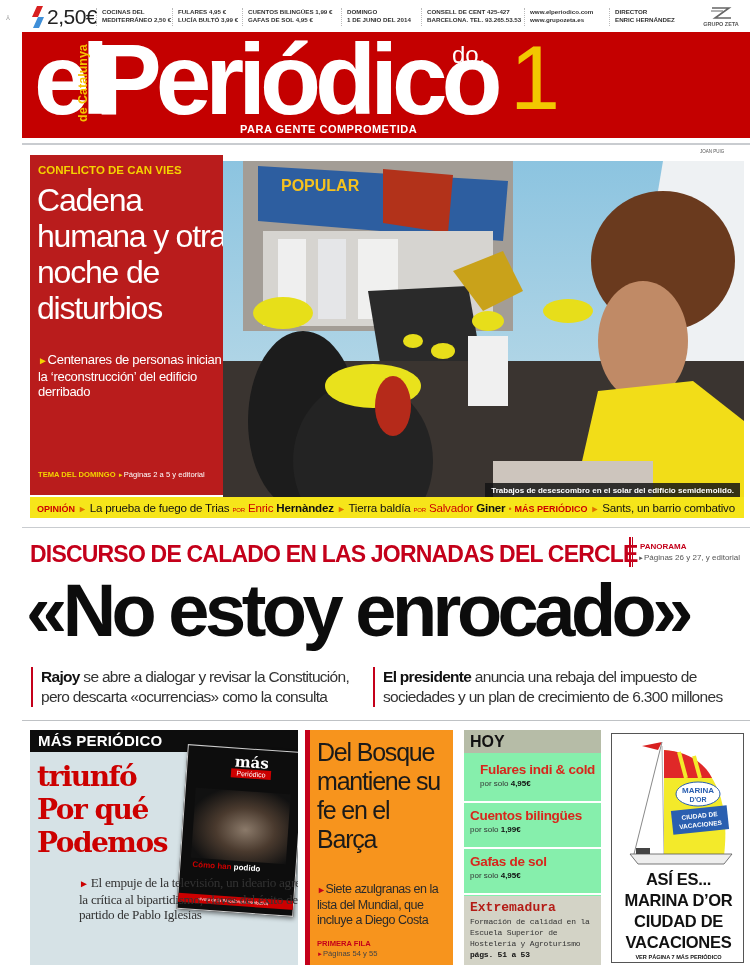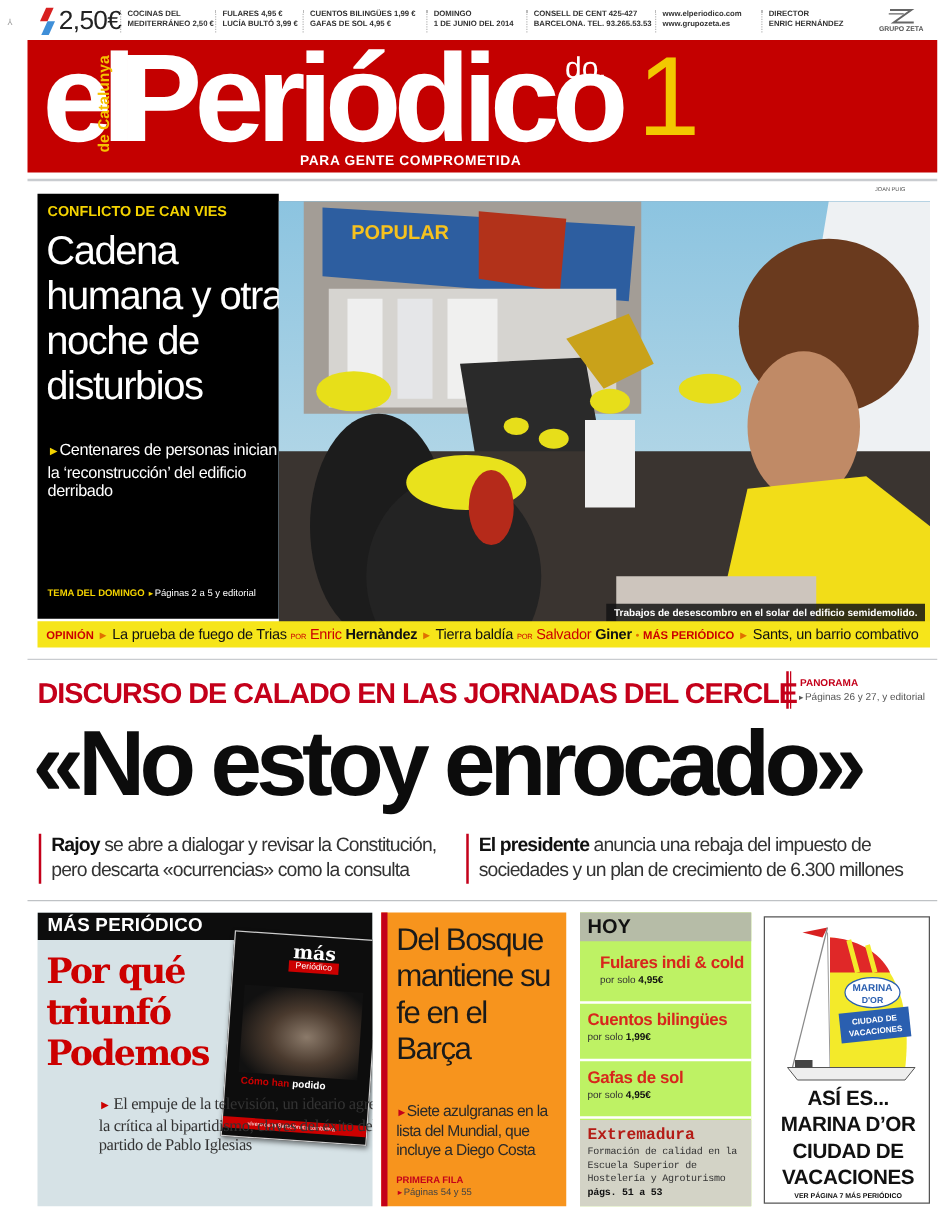--- a/index.html
+++ b/index.html
@@ -24,21 +24,21 @@
   .mast-sub span { position: absolute; left: 0; top: 70px; transform-origin: 0 0; transform: rotate(-90deg); font-size: 12.5px; font-weight: bold; color: #f6c200; white-space: nowrap; }
   .mast-title { position: absolute; left: 73px; top: -8px; font-size: 100px; font-weight: bold; color: #fff; letter-spacing: -6px; line-height: 110px; }
   .mast-tag { position: absolute; left: 218px; top: 91px; font-size: 11px; font-weight: bold; color: #fff; letter-spacing: 0.5px; }
   .mast-day { position: absolute; left: 430px; top: 9px; font-size: 24px; color: #fff; }
   .mast-num { position: absolute; left: 488px; top: -4px; font-size: 90px; color: #f2c800; font-weight: normal; line-height: 100px; }
 
   .rule-gray { position: absolute; left: 22px; width: 728px; height: 2px; background: #c9ccd0; }
   .credit { position: absolute; left: 700px; top: 149px; font-size: 4.5px; color: #555; }
 
   
-  .lead-left { position: absolute; left: 30px; top: 155px; width: 193px; height: 340px; background: #000000; }
+  .lead-left { position: absolute; left: 30px; top: 155px; width: 193px; height: 340px; background: #b91c1c; }
   .kicker { position: absolute; left: 8px; top: 9px; font-size: 11.5px; font-weight: bold; color: #f4d300; }
   .lead-title { position: absolute; left: 7px; top: 27px; width: 190px; font-size: 32px; line-height: 36px; color: #fff; letter-spacing: -1.2px; }
   .bullet { position: absolute; left: 8px; width: 188px; font-size: 13px; line-height: 15.5px; color: #fff; letter-spacing: -0.3px; }
   .bullet .arrow { color: #f4d300; font-size: 10px; }
   .tema { position: absolute; left: 8px; top: 315px; font-size: 7.6px; color: #fff; white-space: nowrap; }
   .tema b { color: #f4d300; }
 
   .photo { position: absolute; left: 223px; top: 161px; width: 521px; height: 340px; overflow: hidden; background: #6fa4c4; }
   .caption { position: absolute; right: 4px; bottom: 3px; background: rgba(20,20,20,0.85); color: #fff; font-size: 8px; font-weight: bold; padding: 3px 6px; }
 
@@ -76,21 +76,21 @@
   .mag-head i { color: #c00; font-style: normal; }
   .mag-foot { position: absolute; left: 0; bottom: 6px; width: 117px; height: 9px; background: #c00; font-size: 4.5px; color: #fff; padding-left: 20px; line-height: 9px; }
 
   .bosque { position: absolute; left: 305px; top: 730px; width: 148px; height: 235px; background: #f7941d; border-left: 5px solid #c4001a; }
   .bosque-title { position: absolute; left: 7px; top: 8px; font-size: 25px; line-height: 29px; color: #1a1a1a; letter-spacing: -1.2px; }
   .bosque-text { position: absolute; left: 7px; top: 152px; width: 140px; font-size: 12.5px; line-height: 15px; color: #2a2a2a; letter-spacing: -0.5px; }
   .bosque-text .arrow { color: #c4001a; font-size: 9px; }
   .bosque-kick { position: absolute; left: 7px; top: 209px; font-size: 7.6px; font-weight: bold; color: #c4001a; }
   .bosque-pages { position: absolute; left: 7px; top: 219px; font-size: 7.6px; color: #444; }
 
-  .hoy { position: absolute; left: 464px; top: 730px; width: 137px; height: 235px; background: #bef264; }
+  .hoy { position: absolute; left: 464px; top: 730px; width: 137px; height: 235px; background: #86efac; }
   .hoy-head { position: absolute; left: 0; top: 0; width: 137px; height: 23px; background: #b6bca7; font-weight: bold; font-size: 16px; line-height: 23px; padding-left: 6px; color: #111; }
   .hoy-item { position: absolute; left: 0; width: 137px; border-bottom: 2px solid #fff; padding-left: 6px; }
   .hoy-item .t { font-weight: bold; color: #d8261c; font-size: 13.5px; letter-spacing: -0.3px; line-height: 16px; }
   .hoy-item .p { font-size: 8px; color: #333; line-height: 12px; }
   .hoy-item .p b { color: #111; }
   .extr { position: absolute; left: 0; top: 166px; width: 137px; height: 69px; background: #d3d3c6; padding-left: 6px; padding-top: 4px; font-family: Liberation Mono, monospace; }
   .extr .t { font-weight: bold; color: #b41c16; font-size: 13px; line-height: 16px; }
   .extr .d { font-size: 8px; line-height: 11px; color: #333; width: 130px; letter-spacing: -0.2px; }
   .extr .d b { color: #111; }
 
@@ -236,22 +236,22 @@
 <div class="pan-pages"><span style="font-size:6px;">►</span><span>Páginas 26 y 27, y editorial</span></div>
 <div class="big-quote">«No estoy enrocado»</div>
 <div class="sub-col" style="left:31px;width:340px;"><b>Rajoy</b><span> se abre a dialogar y revisar la Constitución, pero descarta «ocurrencias» como la consulta</span></div>
 <div class="sub-col" style="left:373px;width:375px;"><b>El presidente</b><span> anuncia una rebaja del impuesto de sociedades y un plan de crecimiento de 6.300 millones</span></div>
 
 <div class="rule-thin"></div>
 
 <div class="mas-box">
   <div class="mas-head">MÁS PERIÓDICO</div>
   <div class="mas-title">
+    <div>triunfó</div>
     <div>Por qué</div>
-    <div>triunfó</div>
     <div>Podemos</div>
   </div>
   <div class="magazine">
     <div class="mag-logo">
       <div class="mag-mas">más</div>
       <div class="mag-per">Periódico</div>
     </div>
     <div class="mag-face"></div>
     <div class="mag-head"><i>Cómo han </i><span>podido</span></div>
     <div class="mag-foot">vivero de la Barceloneta combativa</div>

